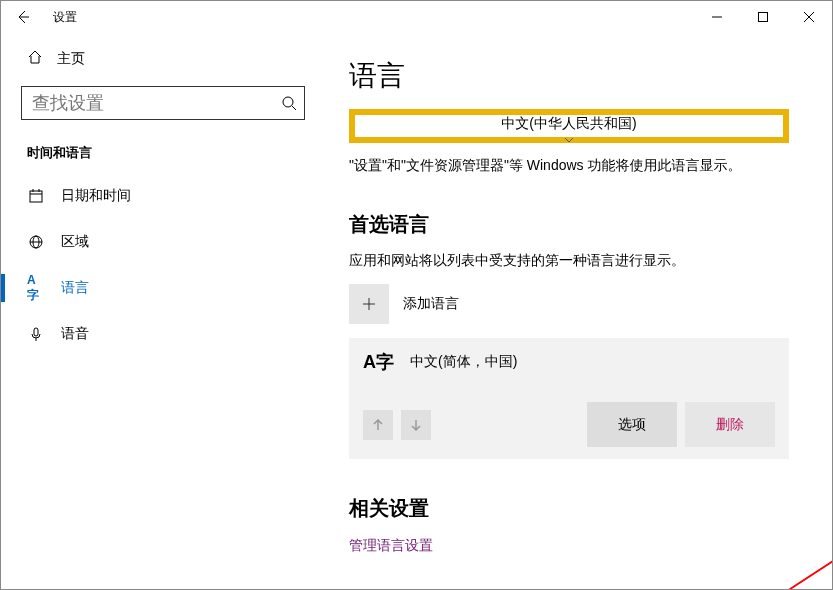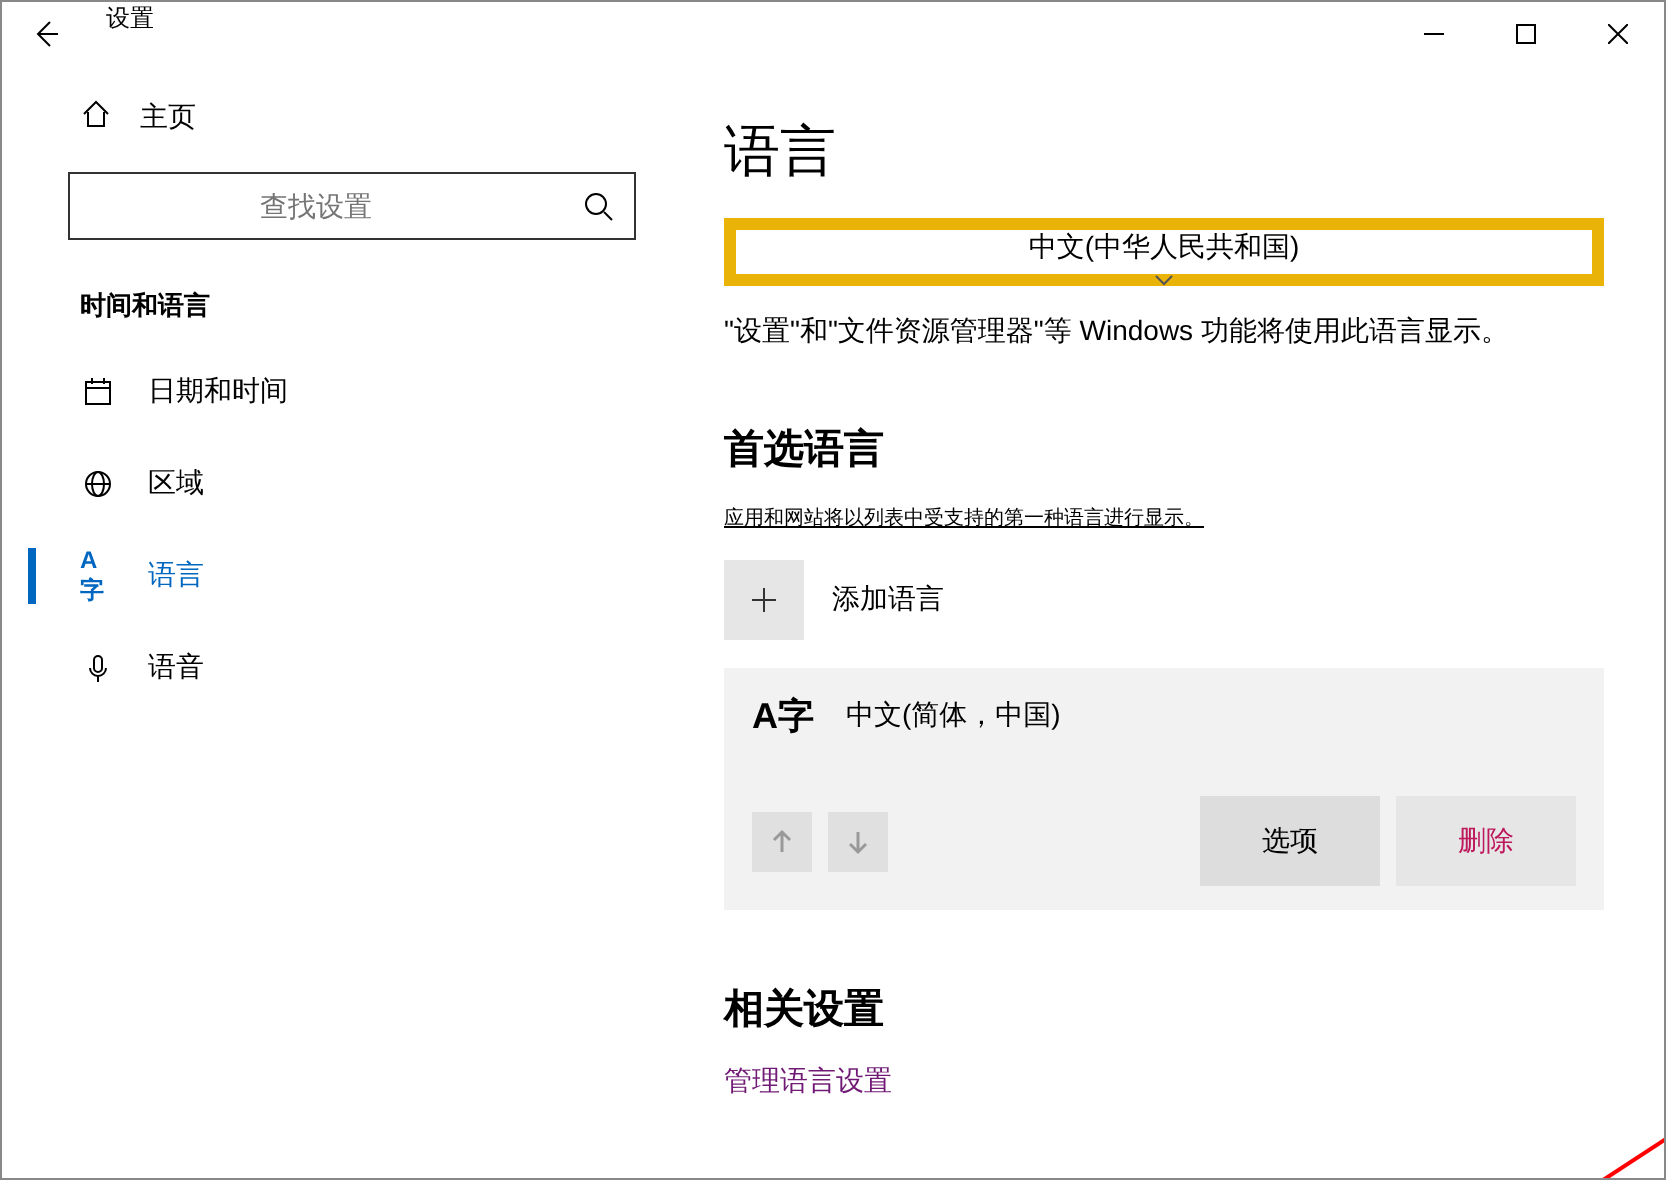--- a/index.html
+++ b/index.html
@@ -1,41 +1,41 @@
 <!DOCTYPE html>
 <html><head>
 <meta charset="utf-8">
 <style>
 * { margin: 0; padding: 0; box-sizing: border-box; font-family: "Microsoft YaHei", "Segoe UI", sans-serif; }
 body { width: 833px; height: 590px; background: #fff; overflow: hidden; position: relative; }
 .window { width: 833px; height: 590px; border: 1px solid #888; display: flex; flex-direction: column; background: #fff; }
-.titlebar { height: 32px; display: flex; }
+.titlebar { height: 32px; display: flex; align-items: center; }
 .titlebar .back { width: 44px; height: 32px; display: flex; align-items: center; justify-content: center; cursor: pointer; }
 .titlebar .title { font-size: 12px; margin-left: 8px; }
 .titlebar .spacer { flex: 1; }
 .titlebar .winbtn { width: 46px; height: 32px; display: flex; align-items: center; justify-content: center; cursor: pointer; }
-.body { flex: 1; display: flex; overflow: hidden; padding-left: 13px; }
+.body { flex: 1; display: flex; overflow: hidden; }
 .sidebar { width: 320px; padding: 16px 16px 0 20px; display: flex; flex-direction: column; }
 .home-row { display: flex; align-items: center; gap: 14px; margin-bottom: 18px; padding-left: 6px; cursor: pointer; font-size: 14px; }
 .search { position: relative; border: 1px solid #333; height: 34px; display: flex; align-items: center; margin-bottom: 24px; }
-.search input { border: none; outline: none; flex: 1; height: 100%; padding: 0 10px; font-size: 14px; text-align: center; }
+.search input { border: none; outline: none; flex: 1; height: 100%; padding: 0 10px; font-size: 18px; }
 .search .icon { width: 36px; display: flex; align-items: center; justify-content: center; }
 .groupname { font-size: 13px; font-weight: 700; margin-bottom: 14px; padding-left: 6px; }
 .navitem { display: flex; align-items: center; gap: 16px; height: 40px; padding-left: 6px; font-size: 14px; cursor: pointer; margin-bottom: 6px; }
 .navitem .icon { width: 18px; display: flex; align-items: center; justify-content: center; }
 .navitem.active { color: #0067c0; position: relative; }
 .navitem.active::before { content: ""; position: absolute; left: -20px; top: 6px; bottom: 6px; width: 4px; background: #0067c0; }
 .main { flex: 1; padding: 24px 28px 0 28px; overflow-y: auto; position: relative; }
 .main::-webkit-scrollbar { width: 4px; }
 .main::-webkit-scrollbar-thumb { background: #aaa; }
 h1 { font-size: 28px; font-weight: 400; margin-bottom: 14px; }
 .dropdown { border: 6px solid #eab308; height: 34px; display: flex; align-items: center; padding: 0 12px; font-size: 14px; cursor: pointer; margin-bottom: 14px; max-width: 440px; flex-direction: column; }
 .note { font-size: 14px; margin-bottom: 36px; }
 h2 { font-size: 20px; font-weight: 700; margin-bottom: 14px; }
-.desc { font-size: 10px; margin-bottom: 14px; text-decoration: underline; }
+.desc { font-size: 14px; margin-bottom: 14px; }
 .addrow { display: flex; align-items: center; gap: 14px; margin-bottom: 14px; cursor: pointer; }
 .addbtn { width: 40px; height: 40px; background: #e6e6e6; display: flex; align-items: center; justify-content: center; }
 .addrow span { font-size: 14px; }
 .langcard { background: #f2f2f2; padding: 12px 14px 12px 14px; max-width: 440px; margin-bottom: 36px; }
 .langcard .toprow { display: flex; align-items: center; gap: 16px; margin-bottom: 28px; }
 .langcard .toprow .licon { font-size: 18px; font-weight: 600; }
 .langcard .lname { font-size: 14px; }
 .langcard .btnrow { display: flex; align-items: center; gap: 8px; }
 .sqbtn { width: 30px; height: 30px; background: #e0e0e0; display: flex; align-items: center; justify-content: center; cursor: pointer; color: #888; }
 .btnrow .spacer { flex: 1; }

